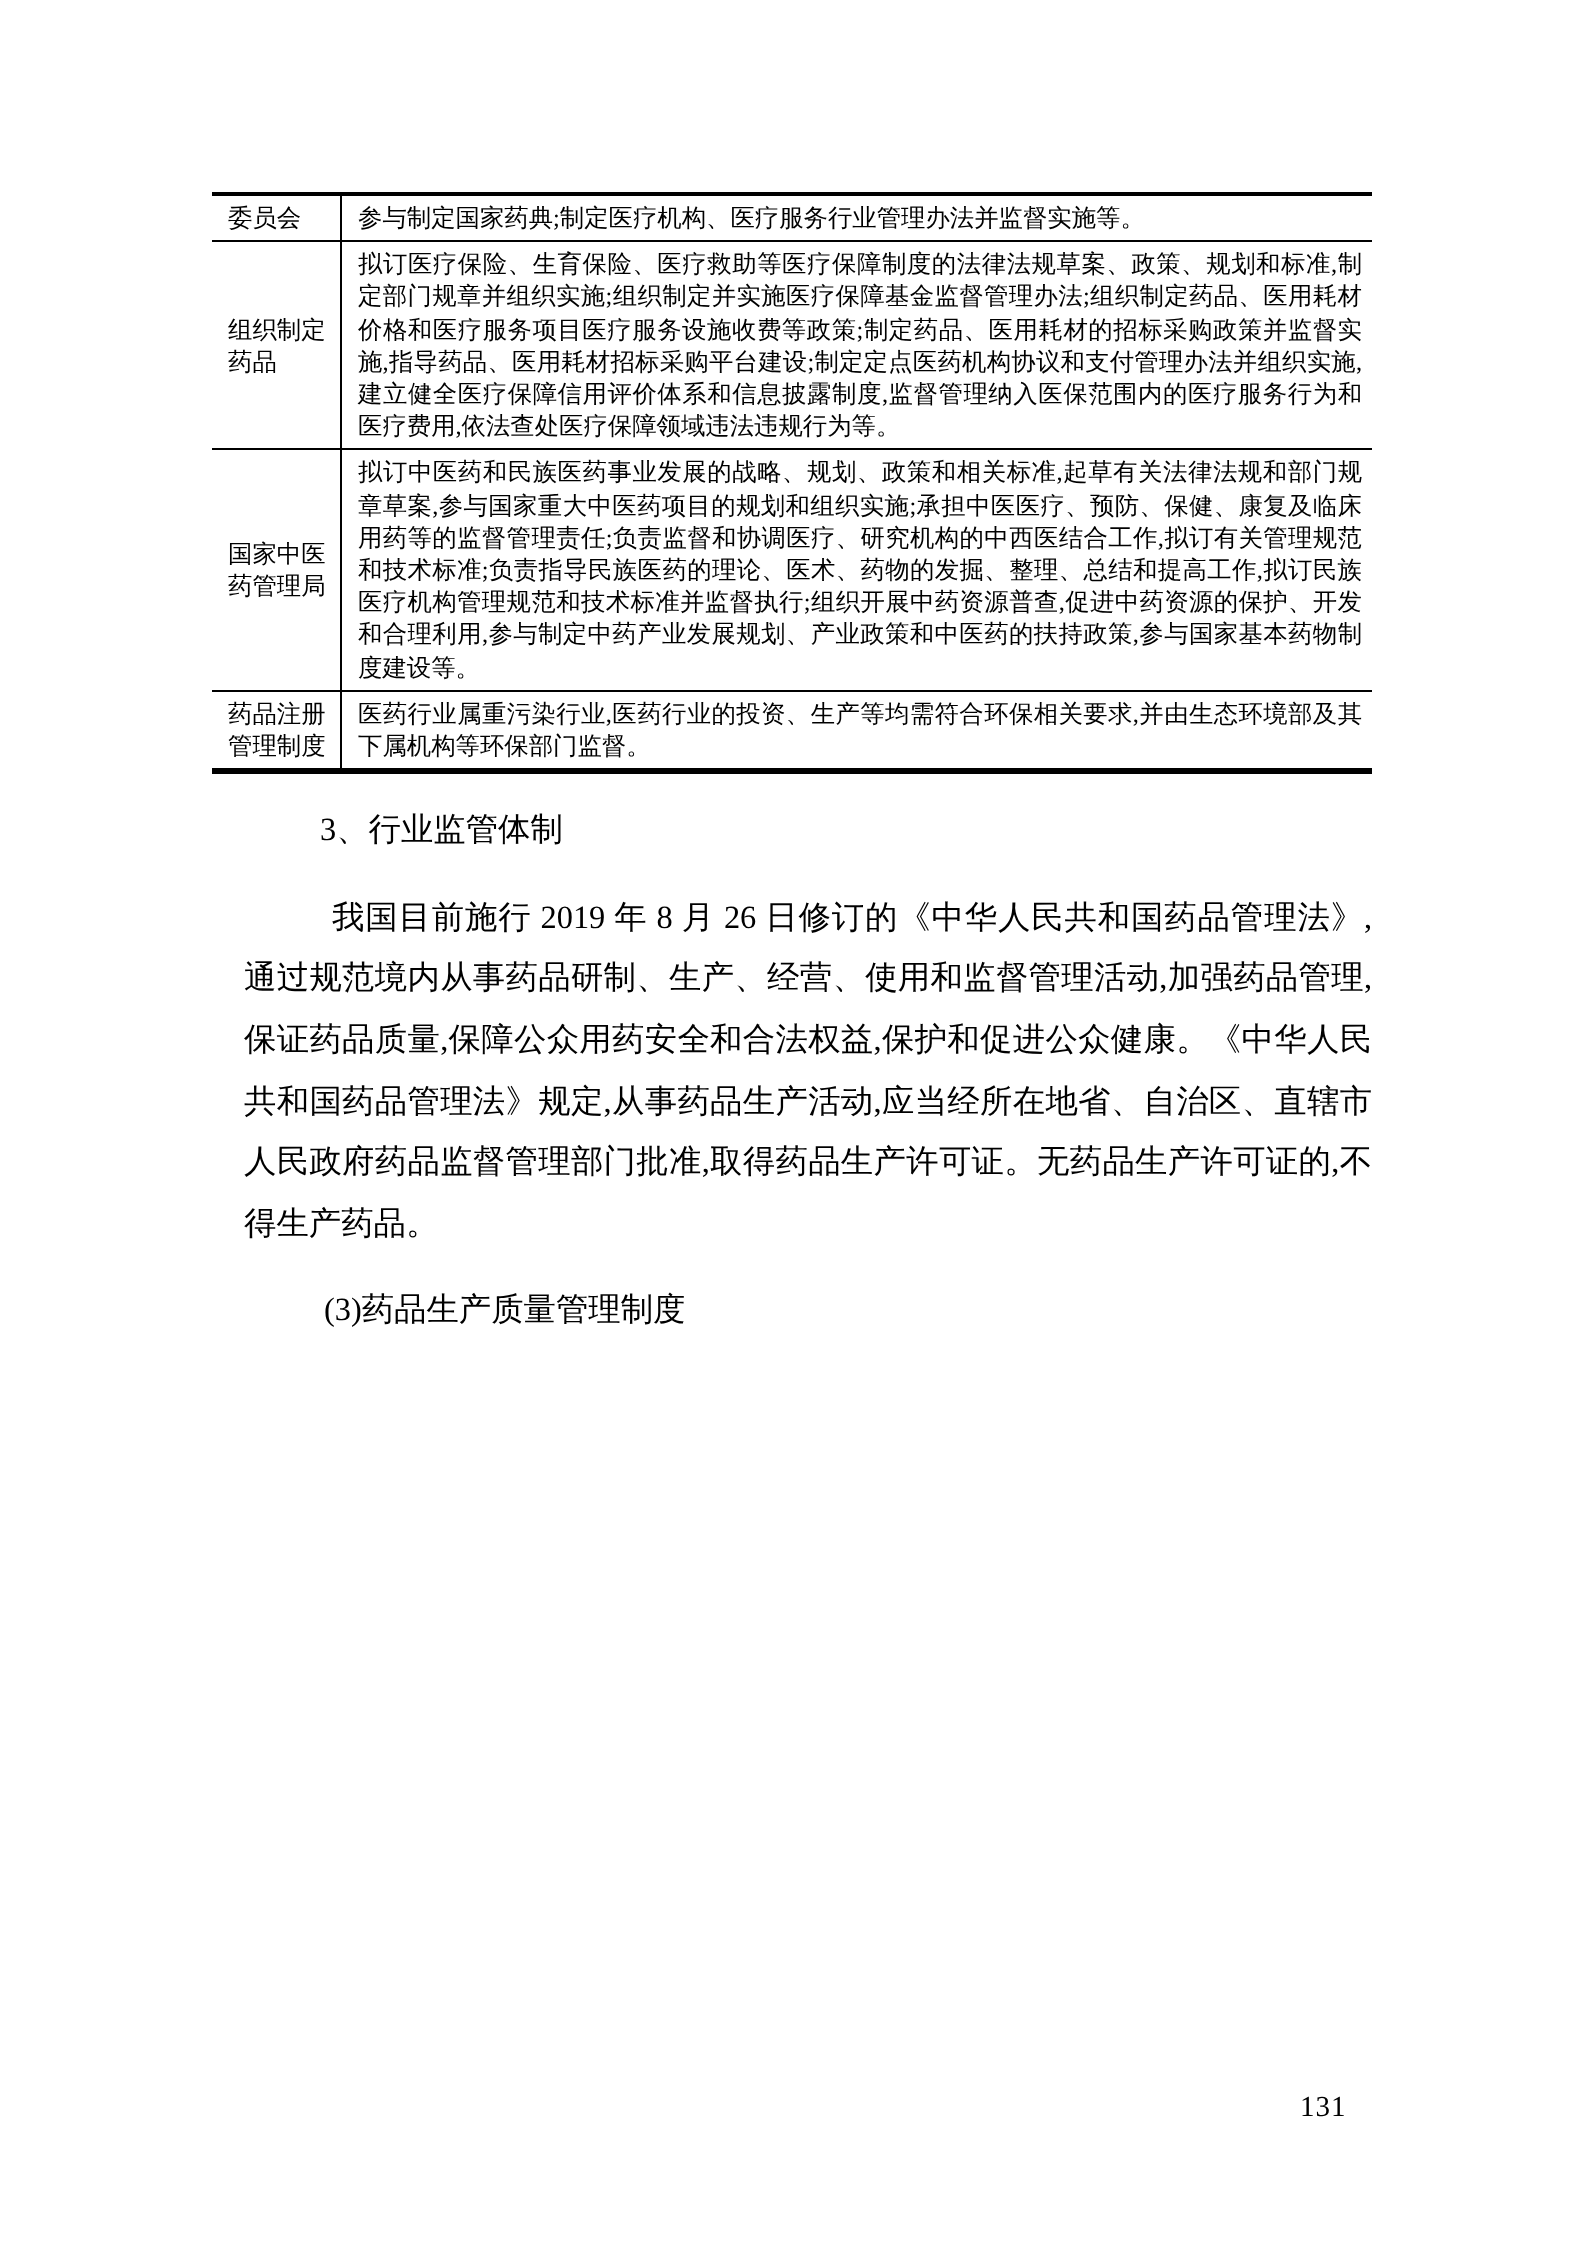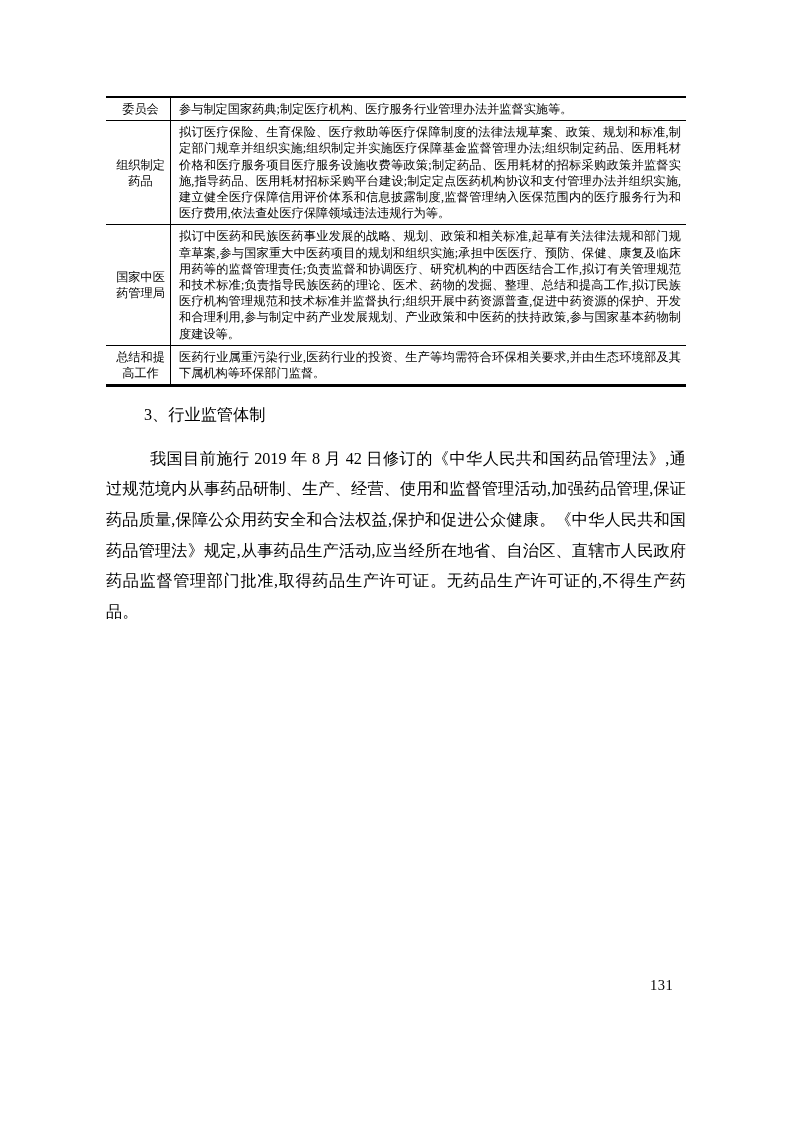--- a/index.html
+++ b/index.html
@@ -29,47 +29,47 @@
   table.reg-table td {
     font-size: 12.2px;
     line-height: 16.2px;
     color: #000;
   }
   td.org-cell {
     width: 53px;
     border-right: 1.2px solid #000;
     padding: 3px 3px 3px 8px;
     vertical-align: middle;
-    text-align: center;
+    text-align: left;
     word-break: break-all;
   }
   td.desc-cell {
     padding: 3px 5px 3px 8px;
     vertical-align: middle;
     text-align: justify;
     text-justify: inter-ideograph;
   }
   tr.reg-row + tr.reg-row td { border-top: 1.2px solid #000; }
   .blocks {
     margin-top: 11px;
     font-size: 16.2px;
     line-height: 30.6px;
   }
-  .blocks .blk { margin: 13px 0 0 0; }
+  .blocks .blk { margin: 13px 0 0 16px; }
   .h-sec { padding-left: 38px; }
   .h-sub { padding-left: 40px; }
   .para {
     text-align: justify;
     text-justify: inter-ideograph;
     text-indent: 44px;
   }
   .page-num {
     position: absolute;
     left: 650px;
-    top: 977px;
+    top: 1046px;
     font-size: 14.5px;
     line-height: 16px;
     letter-spacing: 0.5px;
     text-align: right;
   }
 </style>
 </head>
 <body>
 
 <div class="page">
@@ -83,27 +83,28 @@
         </tr>
         <tr class="reg-row">
           <td class="org-cell">组织制定药品</td>
           <td class="desc-cell">拟订医疗保险、生育保险、医疗救助等医疗保障制度的法律法规草案、政策、规划和标准,制定部门规章并组织实施;组织制定并实施医疗保障基金监督管理办法;组织制定药品、医用耗材价格和医疗服务项目医疗服务设施收费等政策;制定药品、医用耗材的招标采购政策并监督实施,指导药品、医用耗材招标采购平台建设;制定定点医药机构协议和支付管理办法并组织实施,建立健全医疗保障信用评价体系和信息披露制度,监督管理纳入医保范围内的医疗服务行为和医疗费用,依法查处医疗保障领域违法违规行为等。</td>
         </tr>
         <tr class="reg-row">
           <td class="org-cell">国家中医药管理局</td>
           <td class="desc-cell">拟订中医药和民族医药事业发展的战略、规划、政策和相关标准,起草有关法律法规和部门规章草案,参与国家重大中医药项目的规划和组织实施;承担中医医疗、预防、保健、康复及临床用药等的监督管理责任;负责监督和协调医疗、研究机构的中西医结合工作,拟订有关管理规范和技术标准;负责指导民族医药的理论、医术、药物的发掘、整理、总结和提高工作,拟订民族医疗机构管理规范和技术标准并监督执行;组织开展中药资源普查,促进中药资源的保护、开发和合理利用,参与制定中药产业发展规划、产业政策和中医药的扶持政策,参与国家基本药物制度建设等。</td>
         </tr>
         <tr class="reg-row">
-          <td class="org-cell">总结和提高工作</td>
+          <td class="org-cell">药品注册管理制度</td>
           <td class="desc-cell">医药行业属重污染行业,医药行业的投资、生产等均需符合环保相关要求,并由生态环境部及其下属机构等环保部门监督。</td>
         </tr>
       </tbody>
     </table>
 
     <div class="blocks">
       <div class="blk h-sec">3、行业监管体制</div>
-      <p class="blk para">我国目前施行 2019 年 8 月 42 日修订的《中华人民共和国药品管理法》,通过规范境内从事药品研制、生产、经营、使用和监督管理活动,加强药品管理,保证药品质量,保障公众用药安全和合法权益,保护和促进公众健康。《中华人民共和国药品管理法》规定,从事药品生产活动,应当经所在地省、自治区、直辖市人民政府药品监督管理部门批准,取得药品生产许可证。无药品生产许可证的,不得生产药品。</p>
+      <p class="blk para">我国目前施行 2019 年 8 月 26 日修订的《中华人民共和国药品管理法》,通过规范境内从事药品研制、生产、经营、使用和监督管理活动,加强药品管理,保证药品质量,保障公众用药安全和合法权益,保护和促进公众健康。《中华人民共和国药品管理法》规定,从事药品生产活动,应当经所在地省、自治区、直辖市人民政府药品监督管理部门批准,取得药品生产许可证。无药品生产许可证的,不得生产药品。</p>
+      <div class="blk h-sub">(3)药品生产质量管理制度</div>
     </div>
 
   </div>
 
   <div class="page-num">131</div>
 </div>
 
 </body></html>

